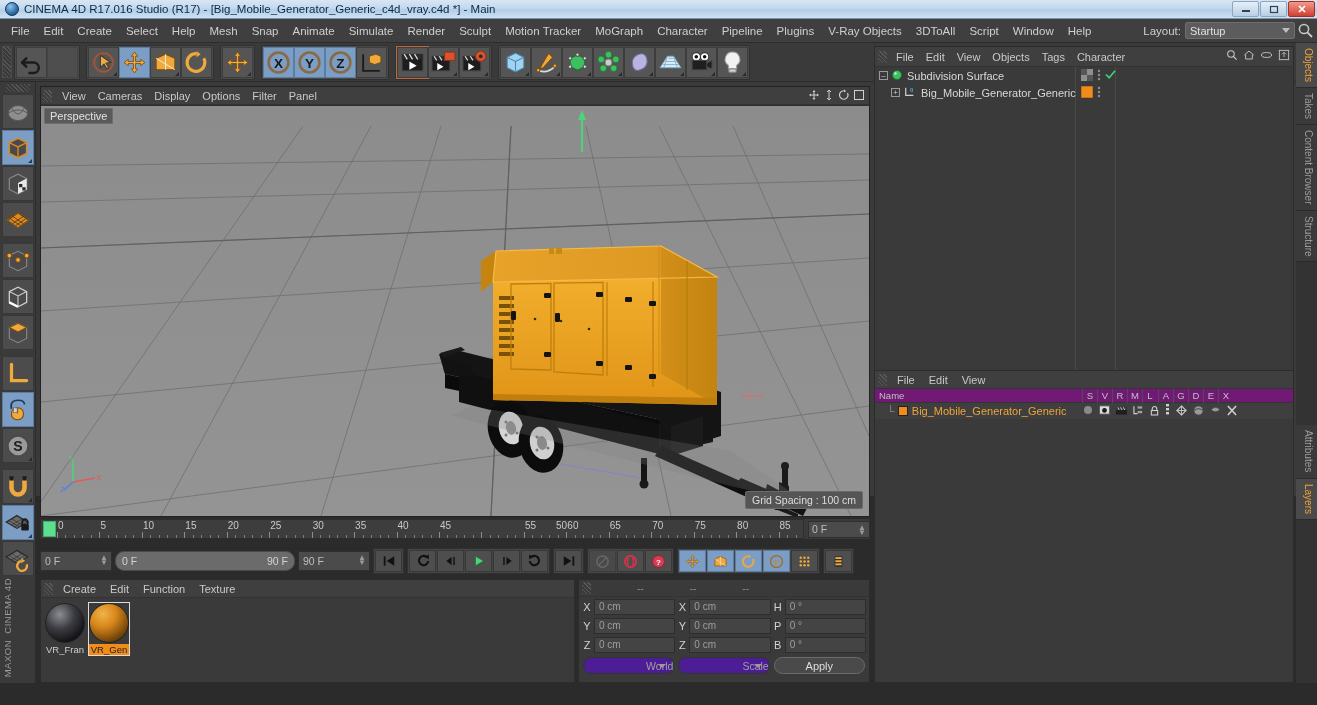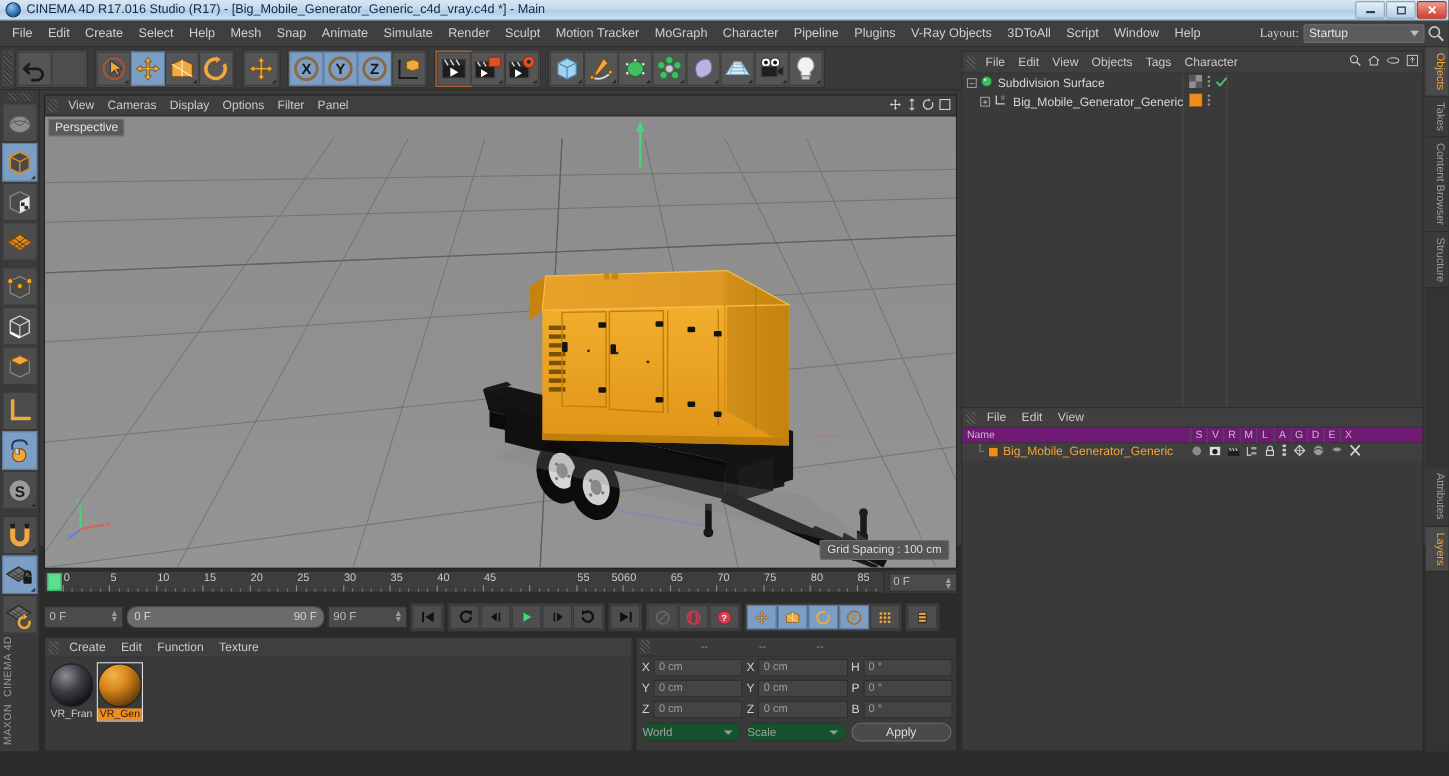--- a/index.html
+++ b/index.html
@@ -36,21 +36,21 @@
   .winbtn.close { background:linear-gradient(180deg,#f29a8e,#cf4030); border-color:#a33020; color:#fff; }
 
   
   .menubar {
     position:absolute; left:0; top:19px; width:1317px; height:24px;
     background:#3f3f3f; border-bottom:1px solid #2d2d2d;
     display:flex; align-items:center; padding-left:4px;
   }
   .menuitem { padding:3px 7px; color:#cfcfcf; font-size:11.5px; white-space:nowrap; }
   .layout-wrap { position:absolute; right:22px; top:3px; display:flex; align-items:center; gap:4px;}
-  .layout-label { color:#cfcfcf; font-size:11.5px;font-family:Liberation Serif, serif; }
+  .layout-label { color:#cfcfcf; font-size:11.5px; }
   .layout-select {
     width:110px;height:17px;background:#5c5c5c;border:1px solid #6e6e6e;border-radius:2px;
     color:#e0e0e0;font-size:11px;display:flex;align-items:center;padding:0 4px;position:relative;
   }
   .layout-select .caret { position:absolute;right:4px;top:5px;border-left:4px solid transparent;border-right:4px solid transparent;border-top:5px solid #bdbdbd;}
   .search-ico { position:absolute; right:3px; top:3px; width:17px;height:17px; }
 
   
   .toolbar {
     position:absolute;left:0;top:43px;width:1317px;height:39px;
@@ -133,21 +133,21 @@
   .mat-item.sel { outline:1px solid #dcdcdc;text-align:center; }
 
   
   .coord { position:absolute;left:578px;top:579px;width:292px;height:104px;background:#3a3a3a;border:1px solid #2c2c2c;}
   .coord-head { height:17px;display:flex;align-items:center;font-size:10px;color:#8d8d8d;padding-left:3px;gap:46px;border-bottom:1px solid #333;}
   .coord-head .grip2 { width:9px;height:12px;background-image:repeating-linear-gradient(45deg,#595959 0 1px,transparent 1px 3px);}
   .coord-row { display:flex;align-items:center;height:19px;padding:0 3px;gap:2px;}
   .cl { width:10px;font-size:11px;color:#d2d2d2;text-align:center;}
   .cf { flex:1;height:16px;background:#444;border:1px solid #2d2d2d;color:#9e9e9e;font-size:10px;display:flex;align-items:center;padding-left:4px;position:relative;}
   .coord-foot { display:flex;align-items:center;gap:4px;padding:3px 4px;}
-  .cdd { flex:1;height:17px;background:#14532d;border:1px solid #333;border-radius:8px;color:#a0a0a0;font-size:10.5px;display:flex;align-items:center;justify-content:flex-start;position:relative;}
+  .cdd { flex:1;height:17px;background:#4c1d95;border:1px solid #333;border-radius:8px;color:#a0a0a0;font-size:10.5px;display:flex;align-items:center;justify-content:flex-end;position:relative;}
   .cdd .caret { position:absolute;right:7px;top:6px;border-left:4px solid transparent;border-right:4px solid transparent;border-top:4px solid #9b9b9b;}
   .capply { flex:1;height:17px;background:#4a4a4a;border:1px solid #6b6b6b;border-radius:9px;color:#ddd;font-size:11px;display:flex;align-items:center;justify-content:center;}
 
   
   .objman { position:absolute;left:874px;top:46px;width:420px;height:325px;background:#3a3a3a;border:1px solid #2c2c2c;}
   .om-head { height:20px;background:#3f3f3f;display:flex;align-items:center;padding-left:3px;border-bottom:1px solid #333;position:relative;}
   .om-head .mi { padding:2px 6px;font-size:11px;color:#c9c9c9;}
   .om-right { position:absolute;right:3px;top:2px;display:flex;gap:5px;align-items:center;}
   .om-body { position:relative; height:303px; background:#3a3a3a; }
   .om-cols { position:absolute;left:0;top:0;width:100%;height:100%; }

